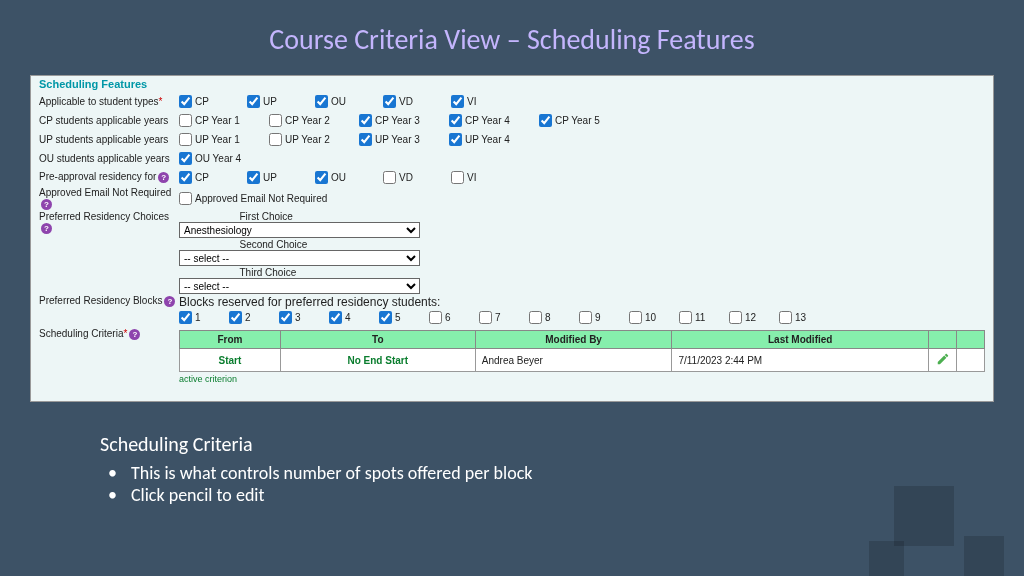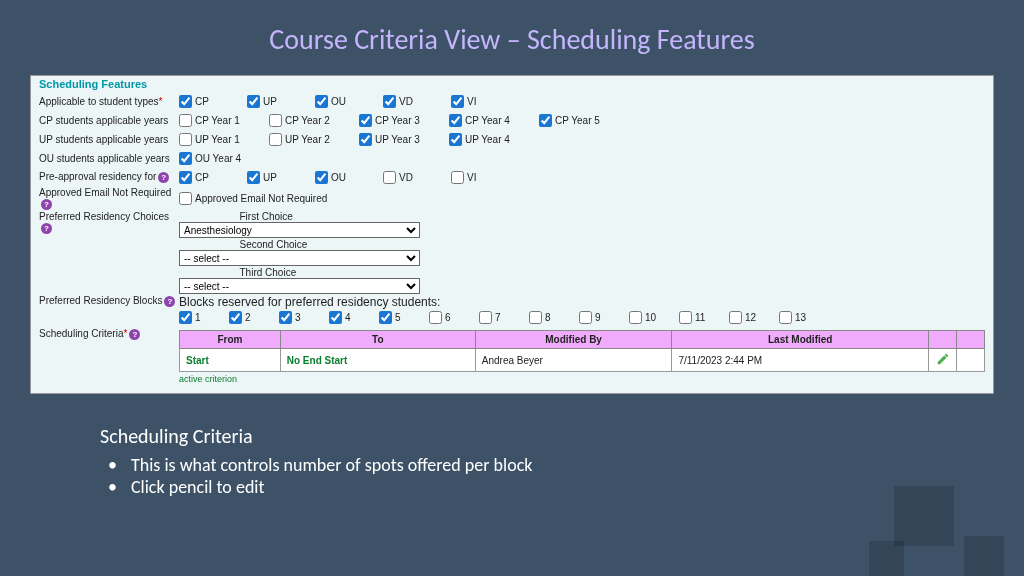--- a/index.html
+++ b/index.html
@@ -16,21 +16,21 @@
     font-size: 28px;
     font-weight: 400;
     text-align: center;
     padding: 22px 0 18px;
     font-family: Calibri, Arial, sans-serif;
   }
   .panel {
     background: #edf6f6;
     border: 1px solid #999;
     margin: 0 30px;
-    padding: 2px 8px 8px;
+    padding: 2px 8px 16px;
     font-size: 10px;
     color: #222;
   }
   .panel-heading {
     color: #0097a7;
     font-weight: bold;
     font-size: 11px;
     margin-bottom: 2px;
   }
   .row {
@@ -79,32 +79,32 @@
     background: #fff;
   }
   .blocks-note { font-size: 12px; margin-bottom: 2px; }
   .criteria-table {
     border-collapse: collapse;
     width: 100%;
     font-size: 10px;
     margin-top: 2px;
   }
   .criteria-table th {
-    background: #f0abfc;
+    background: #86efac;
     border: 1px solid #888;
     padding: 3px 6px;
     font-weight: bold;
     text-align: center;
   }
   .criteria-table td {
     border: 1px solid #999;
     padding: 3px 6px;
     background: #fff;
   }
-  .green-bold { color: #0a7d2e; font-weight: bold; text-align: left; }
+  .green-bold { color: #0a7d2e; font-weight: bold; text-align: center; }
   .pencil {
     width: 14px;
     height: 14px;
     display: inline-block;
   }
   .active-link { color: #0a7d2e; font-size: 9px; margin-top: 2px; display: inline-block; }
   .footer-text {
     color: #fff;
     margin: 30px 0 0 100px;
     font-family: Calibri, Arial, sans-serif;

